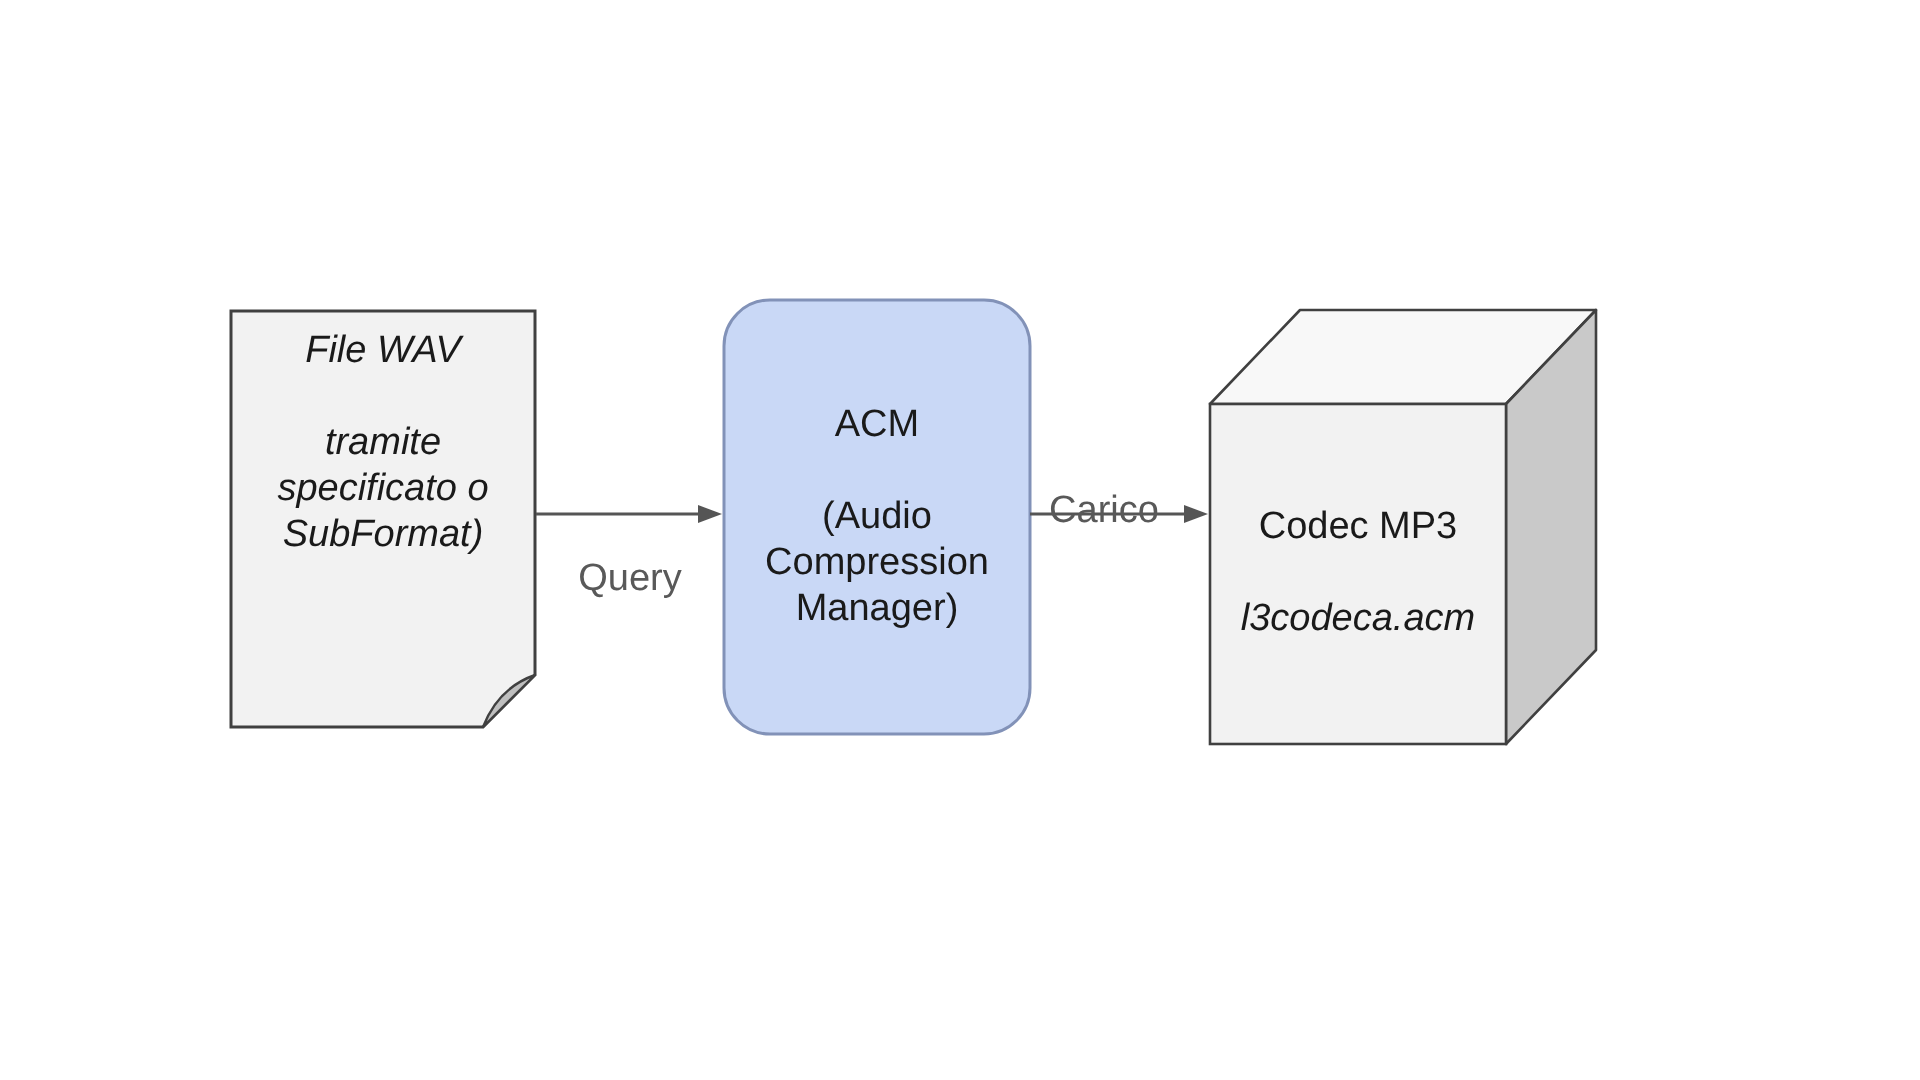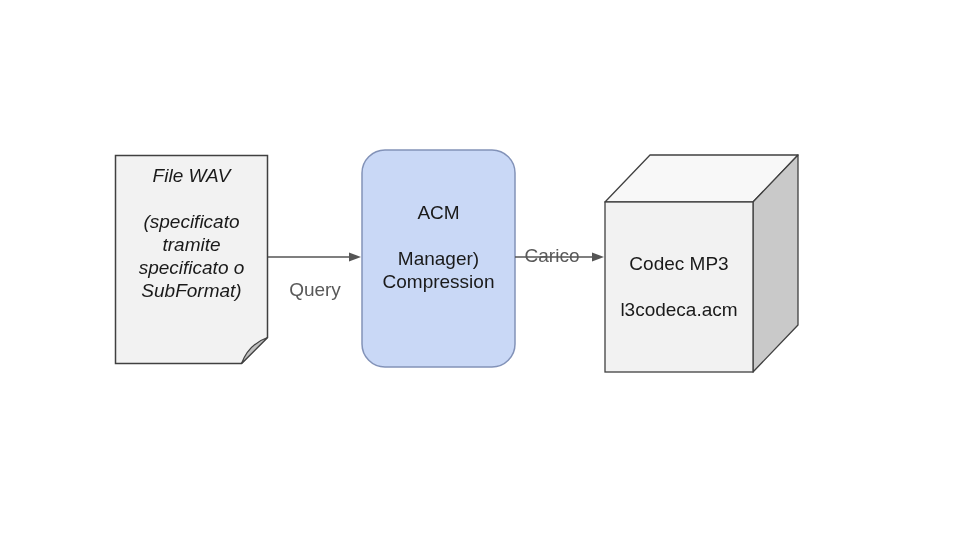--- a/index.html
+++ b/index.html
@@ -24,21 +24,21 @@
 
   .node-text {
     position: absolute;
     text-align: center;
     color: var(--node-text, #1a1a1a);
     font-size: 19px;
     line-height: 23px;
   }
   .line { min-height: 23px; }
   .bold { font-weight: bold; }
-  .italic { }
+  .italic { font-style: italic; }
 
   .edge-label {
     position: absolute;
     text-align: center;
     color: var(--label-text, #595959);
     font-size: 19px;
     line-height: 23px;
   }
 </style>
 </head>
@@ -64,31 +64,31 @@
 
     <g>
       <line class="arrow-line" x1="515" y1="257" x2="593" y2="257"></line>
       <polygon class="arrow-head" points="604,257 592,252.5 592,261.5"></polygon>
     </g>
   </svg>
 
   <div class="node-text" style="left:116px; top:164px; width:151px;font-style:italic;">
     <div class="line">File WAV</div>
     <div class="line"></div>
-    <div class="line">(specificato</div>
     <div class="line">tramite</div>
     <div class="line">specificato o</div>
     <div class="line">SubFormat)</div>
   </div>
 
   <div class="node-text" style="left:362px; top:201px; width:153px;">
     <div class="line">ACM</div>
     <div class="line"></div>
+    <div class="line">(Audio</div>
+    <div class="line">Compression</div>
     <div class="line">Manager)</div>
-    <div class="line">Compression</div>
   </div>
 
   <div class="node-text" style="left:605px; top:252px; width:148px;">
     <div class="line">Codec MP3</div>
     <div class="line"></div>
     <div class="line italic">l3codeca.acm</div>
   </div>
 
   <div class="edge-label" style="left:268px; top:230px; width:94px;margin-top:48px;">Query</div>
   <div class="edge-label" style="left:515px; top:244px; width:74px;">Carico</div>

